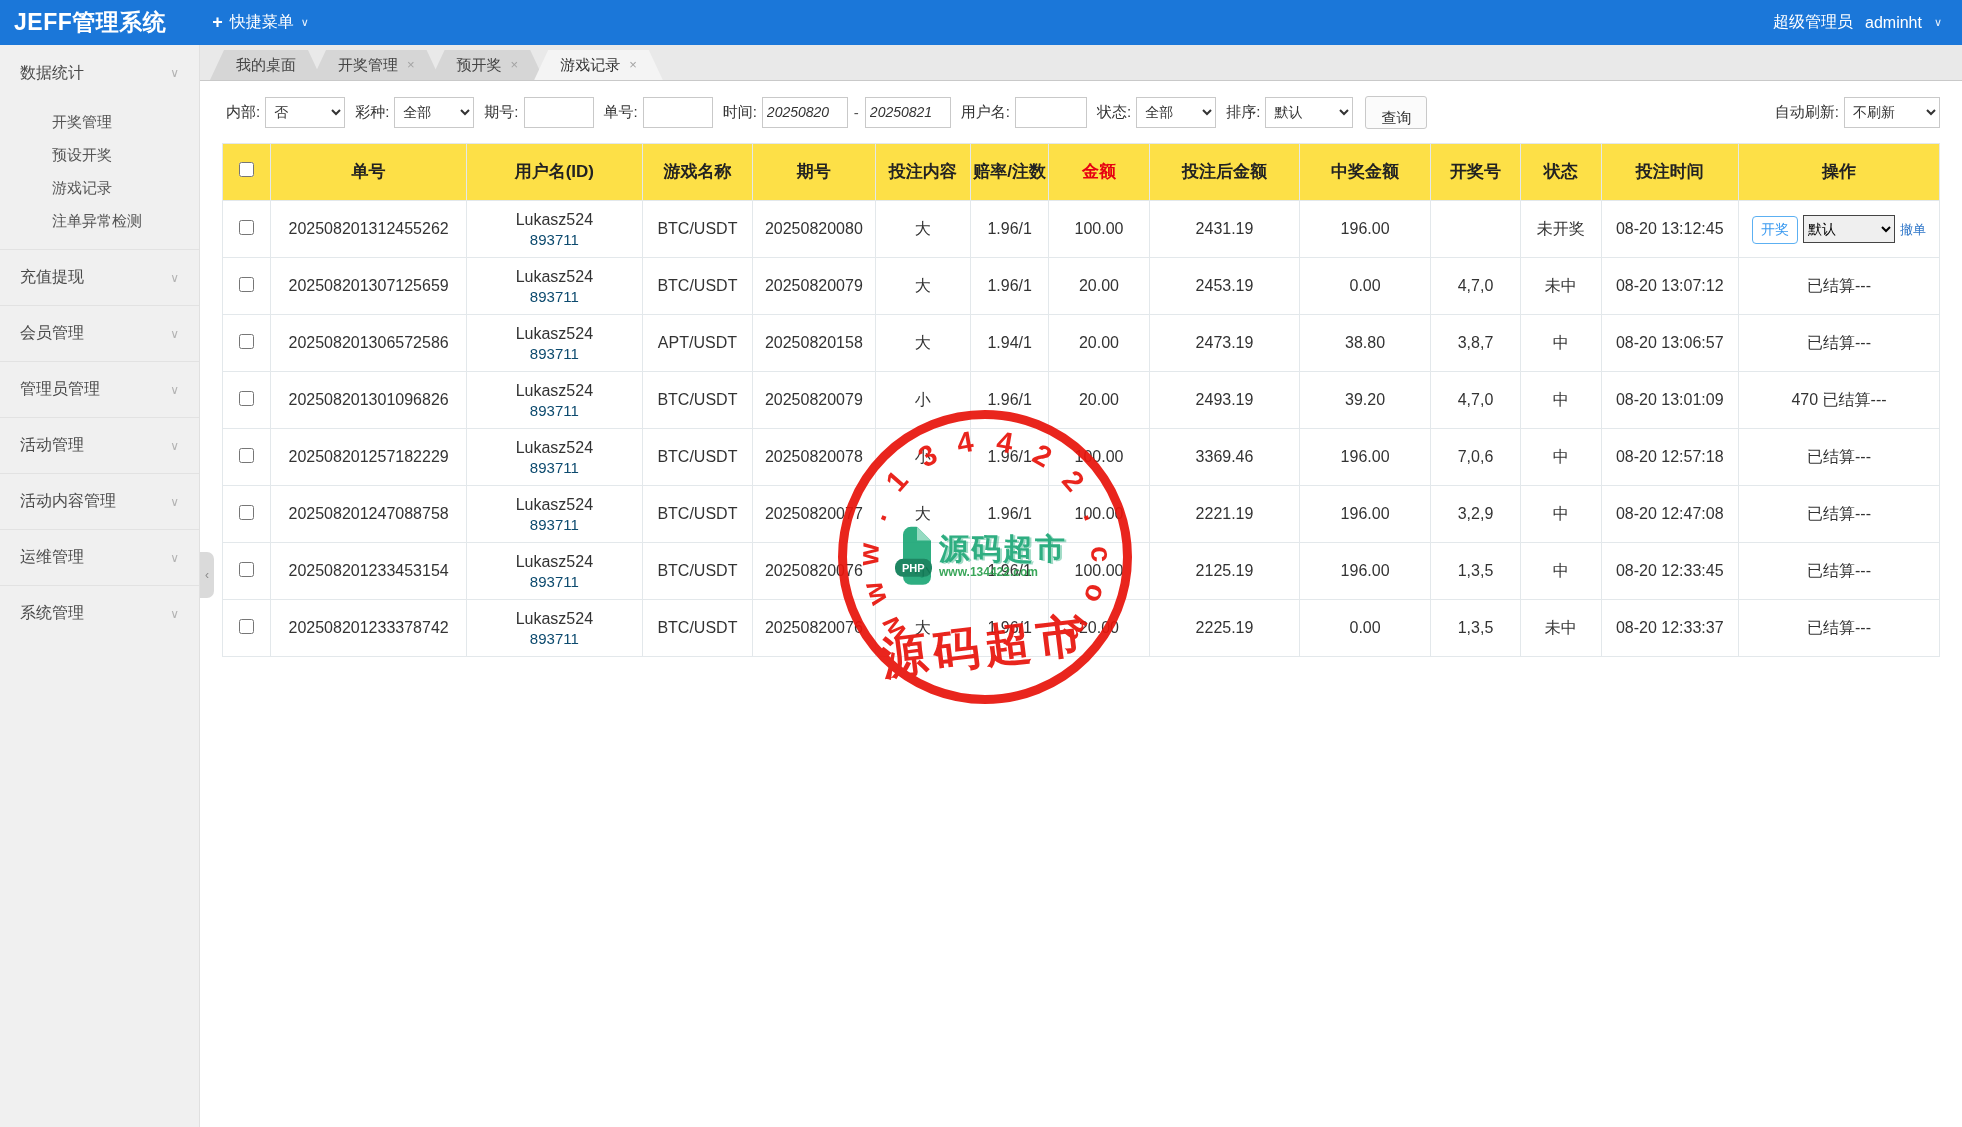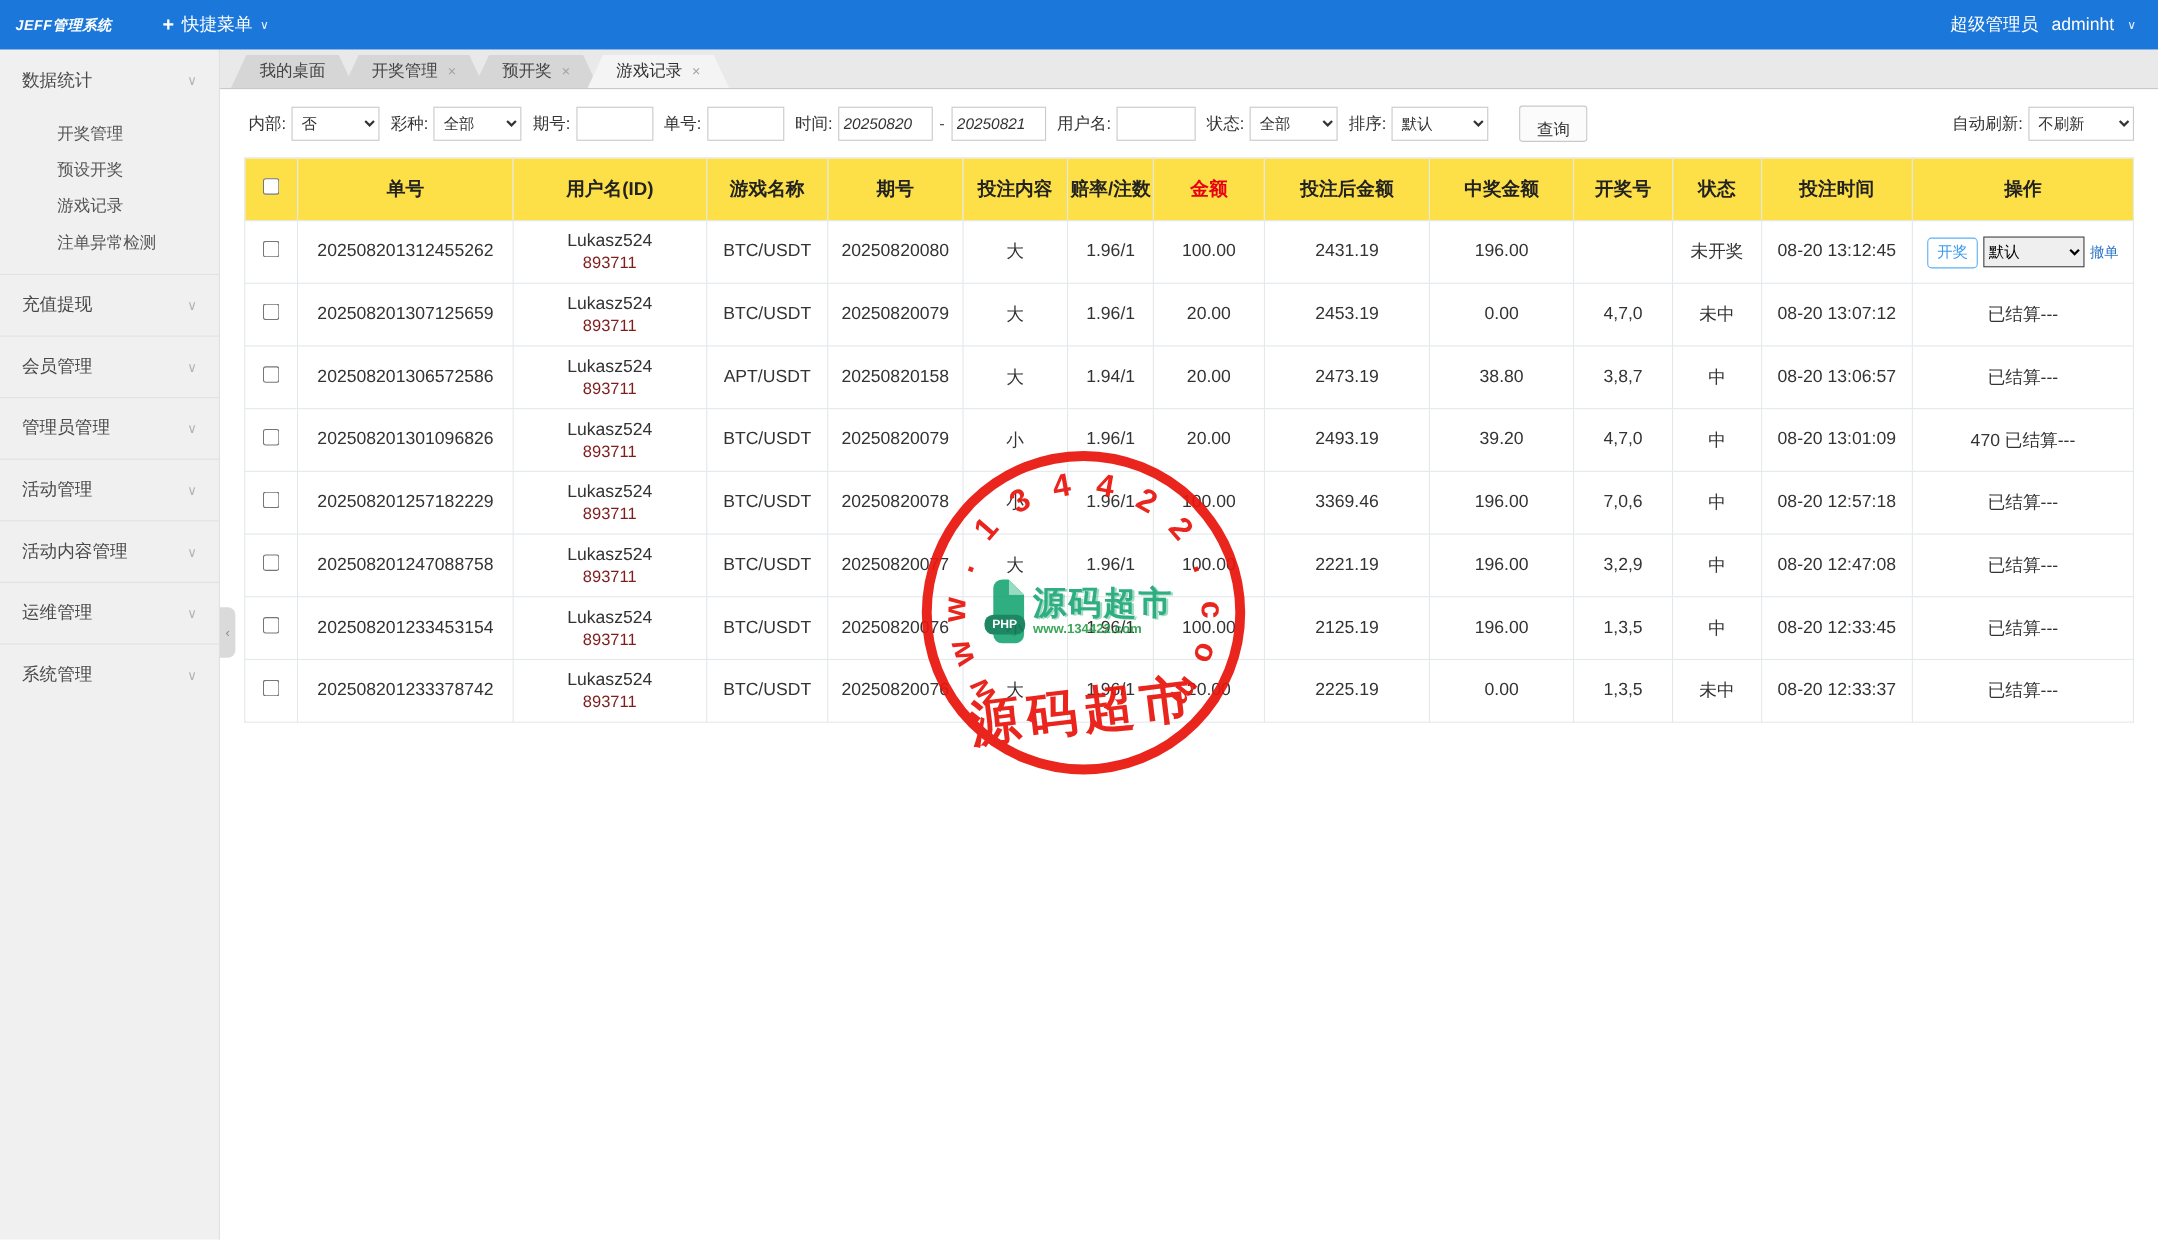--- a/index.html
+++ b/index.html
@@ -4,21 +4,21 @@
 <style>
   * { box-sizing: border-box; margin: 0; padding: 0; }
   html,body { width:1962px; height:1127px; }
   body {
     font-family: "Liberation Sans", "DejaVu Sans", sans-serif;
     background:#fff; position:relative; overflow:hidden; color:#333;
   }
   
   .topbar { position:absolute; top:0; left:0; width:100%; height:45px;
     background:#1b77d9; color:#fff; display:flex; align-items:center; z-index:20; }
-  .brand { font-size:13px; font-weight:bold; margin-left:14px; letter-spacing:.5px;font-style:italic; }
+  .brand { font-size:23px; font-weight:bold; margin-left:14px; letter-spacing:.5px; }
   .quickmenu { margin-left:46px; font-size:16px; display:flex; align-items:center; gap:7px; cursor:pointer; }
   .quickmenu .plus { font-size:18px; font-weight:bold; }
   .caret { font-size:11px; opacity:.9; }
   .topbar-right { margin-left:auto; margin-right:20px; font-size:16px; display:flex; align-items:center; gap:12px; cursor:pointer; }
 
   
   .sidebar { position:absolute; left:0; top:45px; width:200px; height:1082px;
     background:#f0f0f0; border-right:1px solid #e0e0e0; z-index:10; }
   .side-item { height:56px; display:flex; align-items:center; justify-content:space-between;
     padding:0 20px 0 20px; font-size:16px; color:#4a4a4a; cursor:pointer; border-top:1px solid #e2e2e2; }
@@ -48,33 +48,33 @@
   .filterbar label:first-child { margin-left:4px; }
   .filterbar select, .filterbar input {
     height:31px; border:1px solid #c9c9c9; background:#fff; font-size:14px; color:#333;
     font-family:"Liberation Sans","DejaVu Sans",sans-serif; padding:0 4px; }
   .filterbar select { width:88px; }
   .sel-sm { width:80px !important; }
   .inp-sm { width:70px; }
   .inp-date { width:86px;font-style:italic; }
   .inp-user { width:72px; }
   .dash { margin:0 6px; color:#555; }
-  .query-btn { height:33px; padding:12px 15px; margin-left:28px; border:1px solid #c9c9c9; background:#fbfbfb;
+  .query-btn { height:33px; padding:12px 15px; margin-left:12px; border:1px solid #c9c9c9; background:#fbfbfb;
     border-radius:3px; font-size:15px; color:#333; cursor:pointer; }
   .refresh-wrap { margin-left:auto; display:flex; align-items:center; }
   .refresh-wrap select { width:96px; }
 
   
   table.records { width:100%; border-collapse:collapse; table-layout:fixed; }
   .records th, .records td { border:1px solid #e3e8eb; text-align:center; vertical-align:middle; }
   .records th { height:57px; font-size:17px; font-weight:bold; color:#222; background:#fde047; line-height:1.25; }
   .records td { height:57px; font-size:16px; color:#333; }
   .records .accent { color:#e60012; }
   .user-name { font-size:16px; color:#333; }
-  .user-id { font-size:15px; color:#7f1d1d; margin-top:2px; }
+  .user-id { font-size:15px; color:#0c4a6e; margin-top:2px; }
   .red-val { color:#e60012; }
   .st-pending { color:#333; }
   .st-win { color:#189c18; }
   .st-lose { color:#e60012; }
   .draw-btn { border:1px solid #5cb0f2; color:#3b9af0; background:#fff; border-radius:4px;
     padding:4px 8px; font-size:14px; cursor:pointer; font-family:inherit; }
   .act-select { height:28px; width:92px; border:1px solid #444; font-size:14px; margin-left:5px; font-family:inherit; }
   .cancel-link { color:#2d75c8; font-size:13px; margin-left:5px; cursor:pointer; text-decoration:none; }
   .settled { font-size:16px; color:#333; }
   input[type=checkbox] { width:15px; height:15px; cursor:pointer; }

